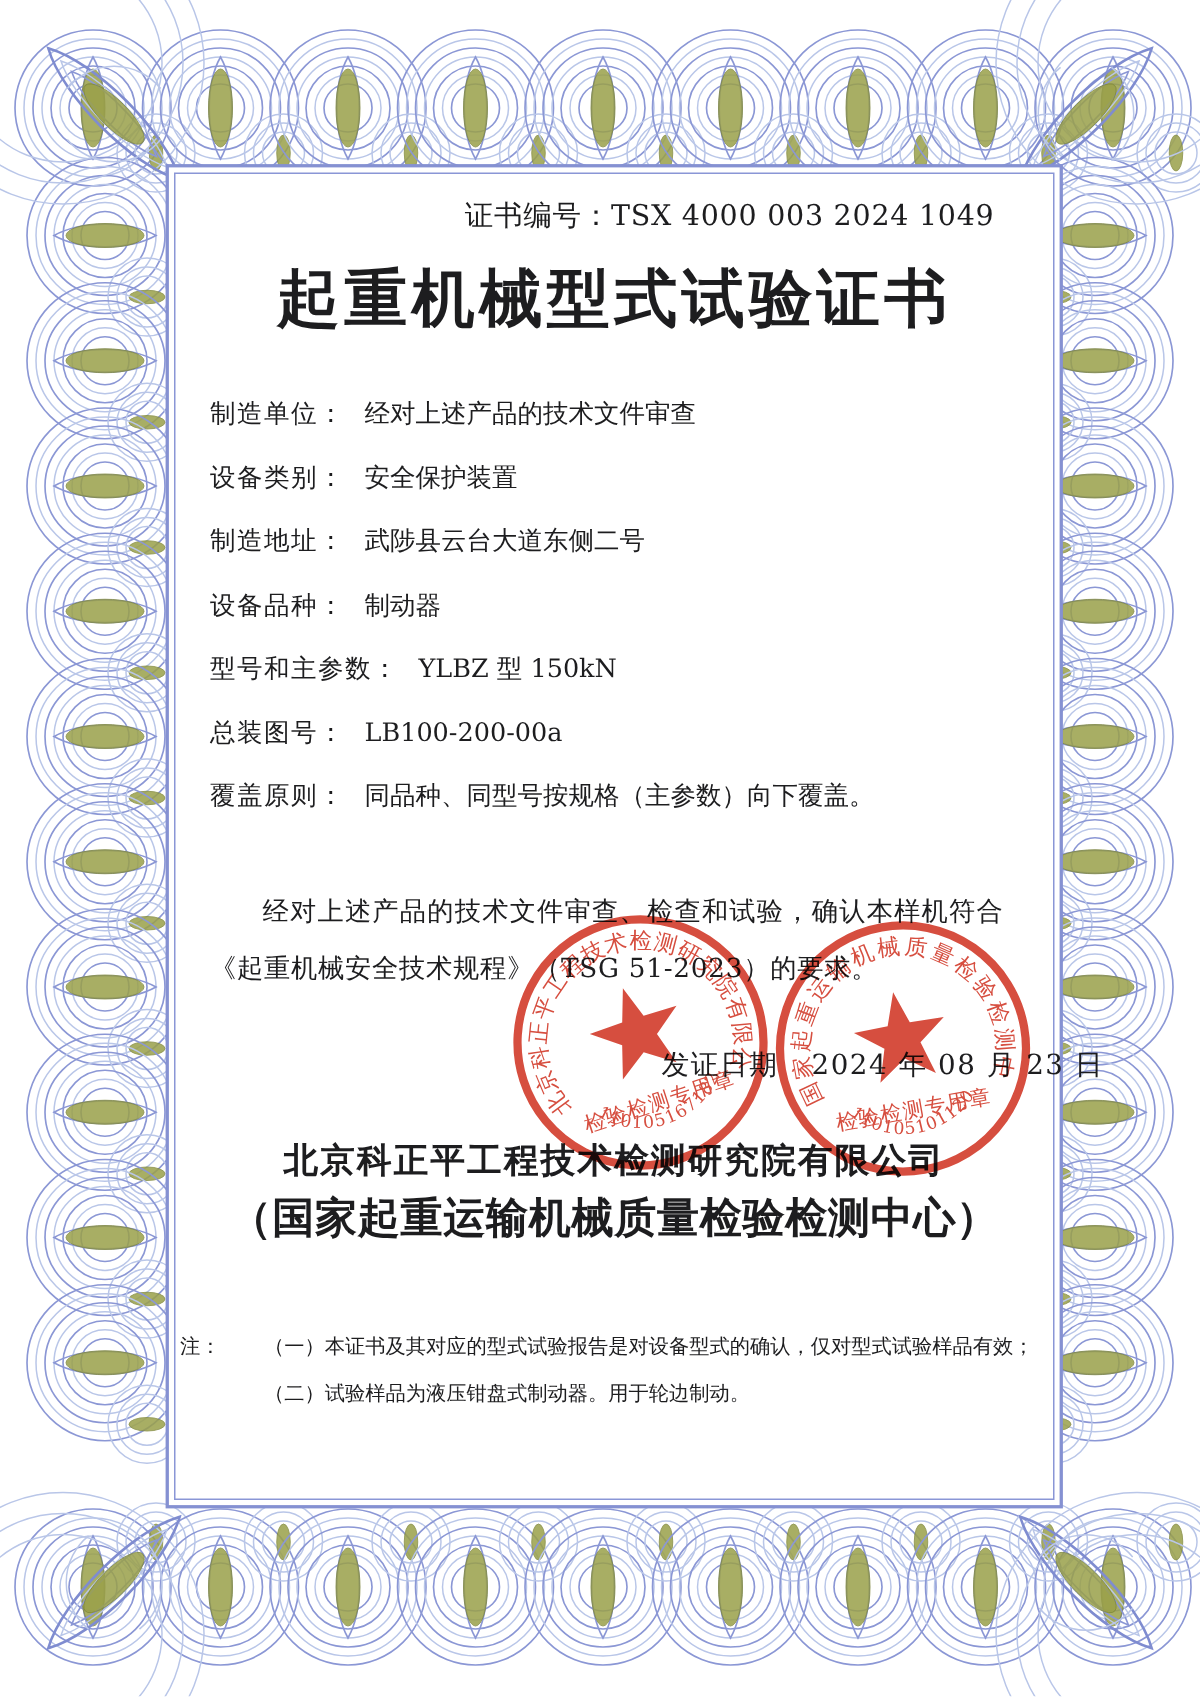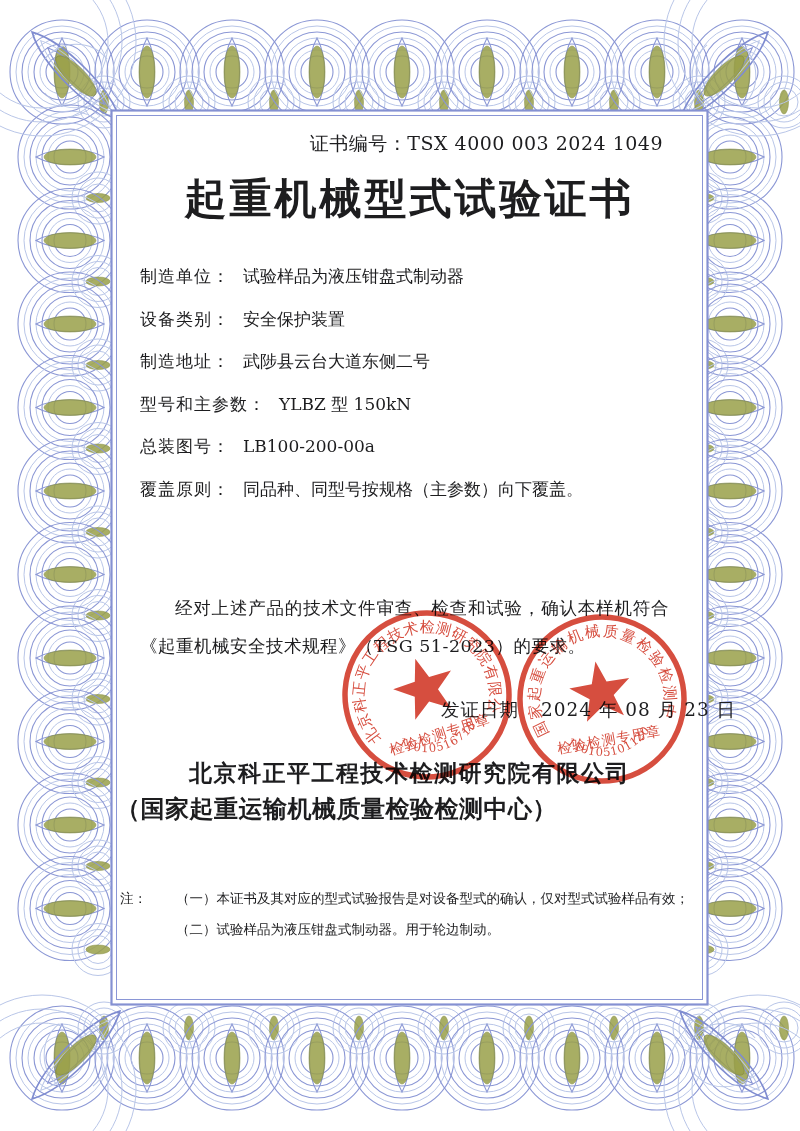--- a/index.html
+++ b/index.html
@@ -38,22 +38,22 @@
   .issue-line{
     position:absolute;left:441px;top:697px;z-index:1;
     font-size:18.5px;letter-spacing:1px;white-space:nowrap;
   }
   .issue-line .dlab{margin-right:22px;}
   .issuer{
     position:absolute;top:643px;left:0;width:100%;text-align:center;
     font-size:23px;font-weight:700;letter-spacing:1.5px;
   }
   .issuer-sub{
-    position:absolute;top:678px;left:0;width:100%;text-align:left;
-    font-size:24px;font-weight:700;letter-spacing:.5px;
+    position:absolute;top:678px;left:0;width:100%;text-align:center;
+    font-size:28px;font-weight:700;letter-spacing:.5px;
   }
   .notes{position:absolute;top:768px;left:4px;right:10px;font-size:13.5px;line-height:31px;}
   .notes .nlab{position:absolute;left:0;top:0;}
   .notes .nitems{margin-left:56px;}
   .stamp{
     position:absolute;z-index:2;mix-blend-mode:multiply;opacity:.9;
   }
   .stamp-left{left:338px;top:606px;transform:rotate(-18deg);}
   .stamp-right{left:513px;top:610px;transform:rotate(-10deg);}
   .sred{fill:#d23a2a;}
@@ -195,23 +195,24 @@
     <rect x="116.5" y="115.5" width="586" height="884" fill="none" stroke="#8a96d6" stroke-width="1"></rect>
   </svg>
 
   <div class="content">
 
     <div class="cert-no"><span>证书编号：</span><span>TSX 4000 003 2024 1049</span></div>
 
     <div class="title">起重机械型式试验证书</div>
 
     <div class="fields">
-      <div class="frow"><span class="lab">制造单位：</span><span>试验样品为液压钳盘式制动器</span></div>
+      <div class="frow"><span class="lab">制造单位：</span><span>经对上述产品的技术文件审查</span></div>
       <div class="frow"><span class="lab">设备类别：</span><span>安全保护装置</span></div>
       <div class="frow"><span class="lab">制造地址：</span><span>武陟县云台大道东侧二号</span></div>
+      <div class="frow"><span class="lab">设备品种：</span><span>制动器</span></div>
       <div class="frow"><span class="lab">型号和主参数：</span><span>YLBZ 型 150kN</span></div>
       <div class="frow"><span class="lab">总装图号：</span><span>LB100-200-00a</span></div>
       <div class="frow"><span class="lab">覆盖原则：</span><span>同品种、同型号按规格（主参数）向下覆盖。</span></div>
     </div>
 
     <div class="statement">经对上述产品的技术文件审查、检查和试验，确认本样机符合《起重机械安全技术规程》（TSG 51-2023）的要求。</div>
 
     <div class="issuer">北京科正平工程技术检测研究院有限公司</div>
     <div class="issuer-sub">（国家起重运输机械质量检验检测中心）</div>
 

